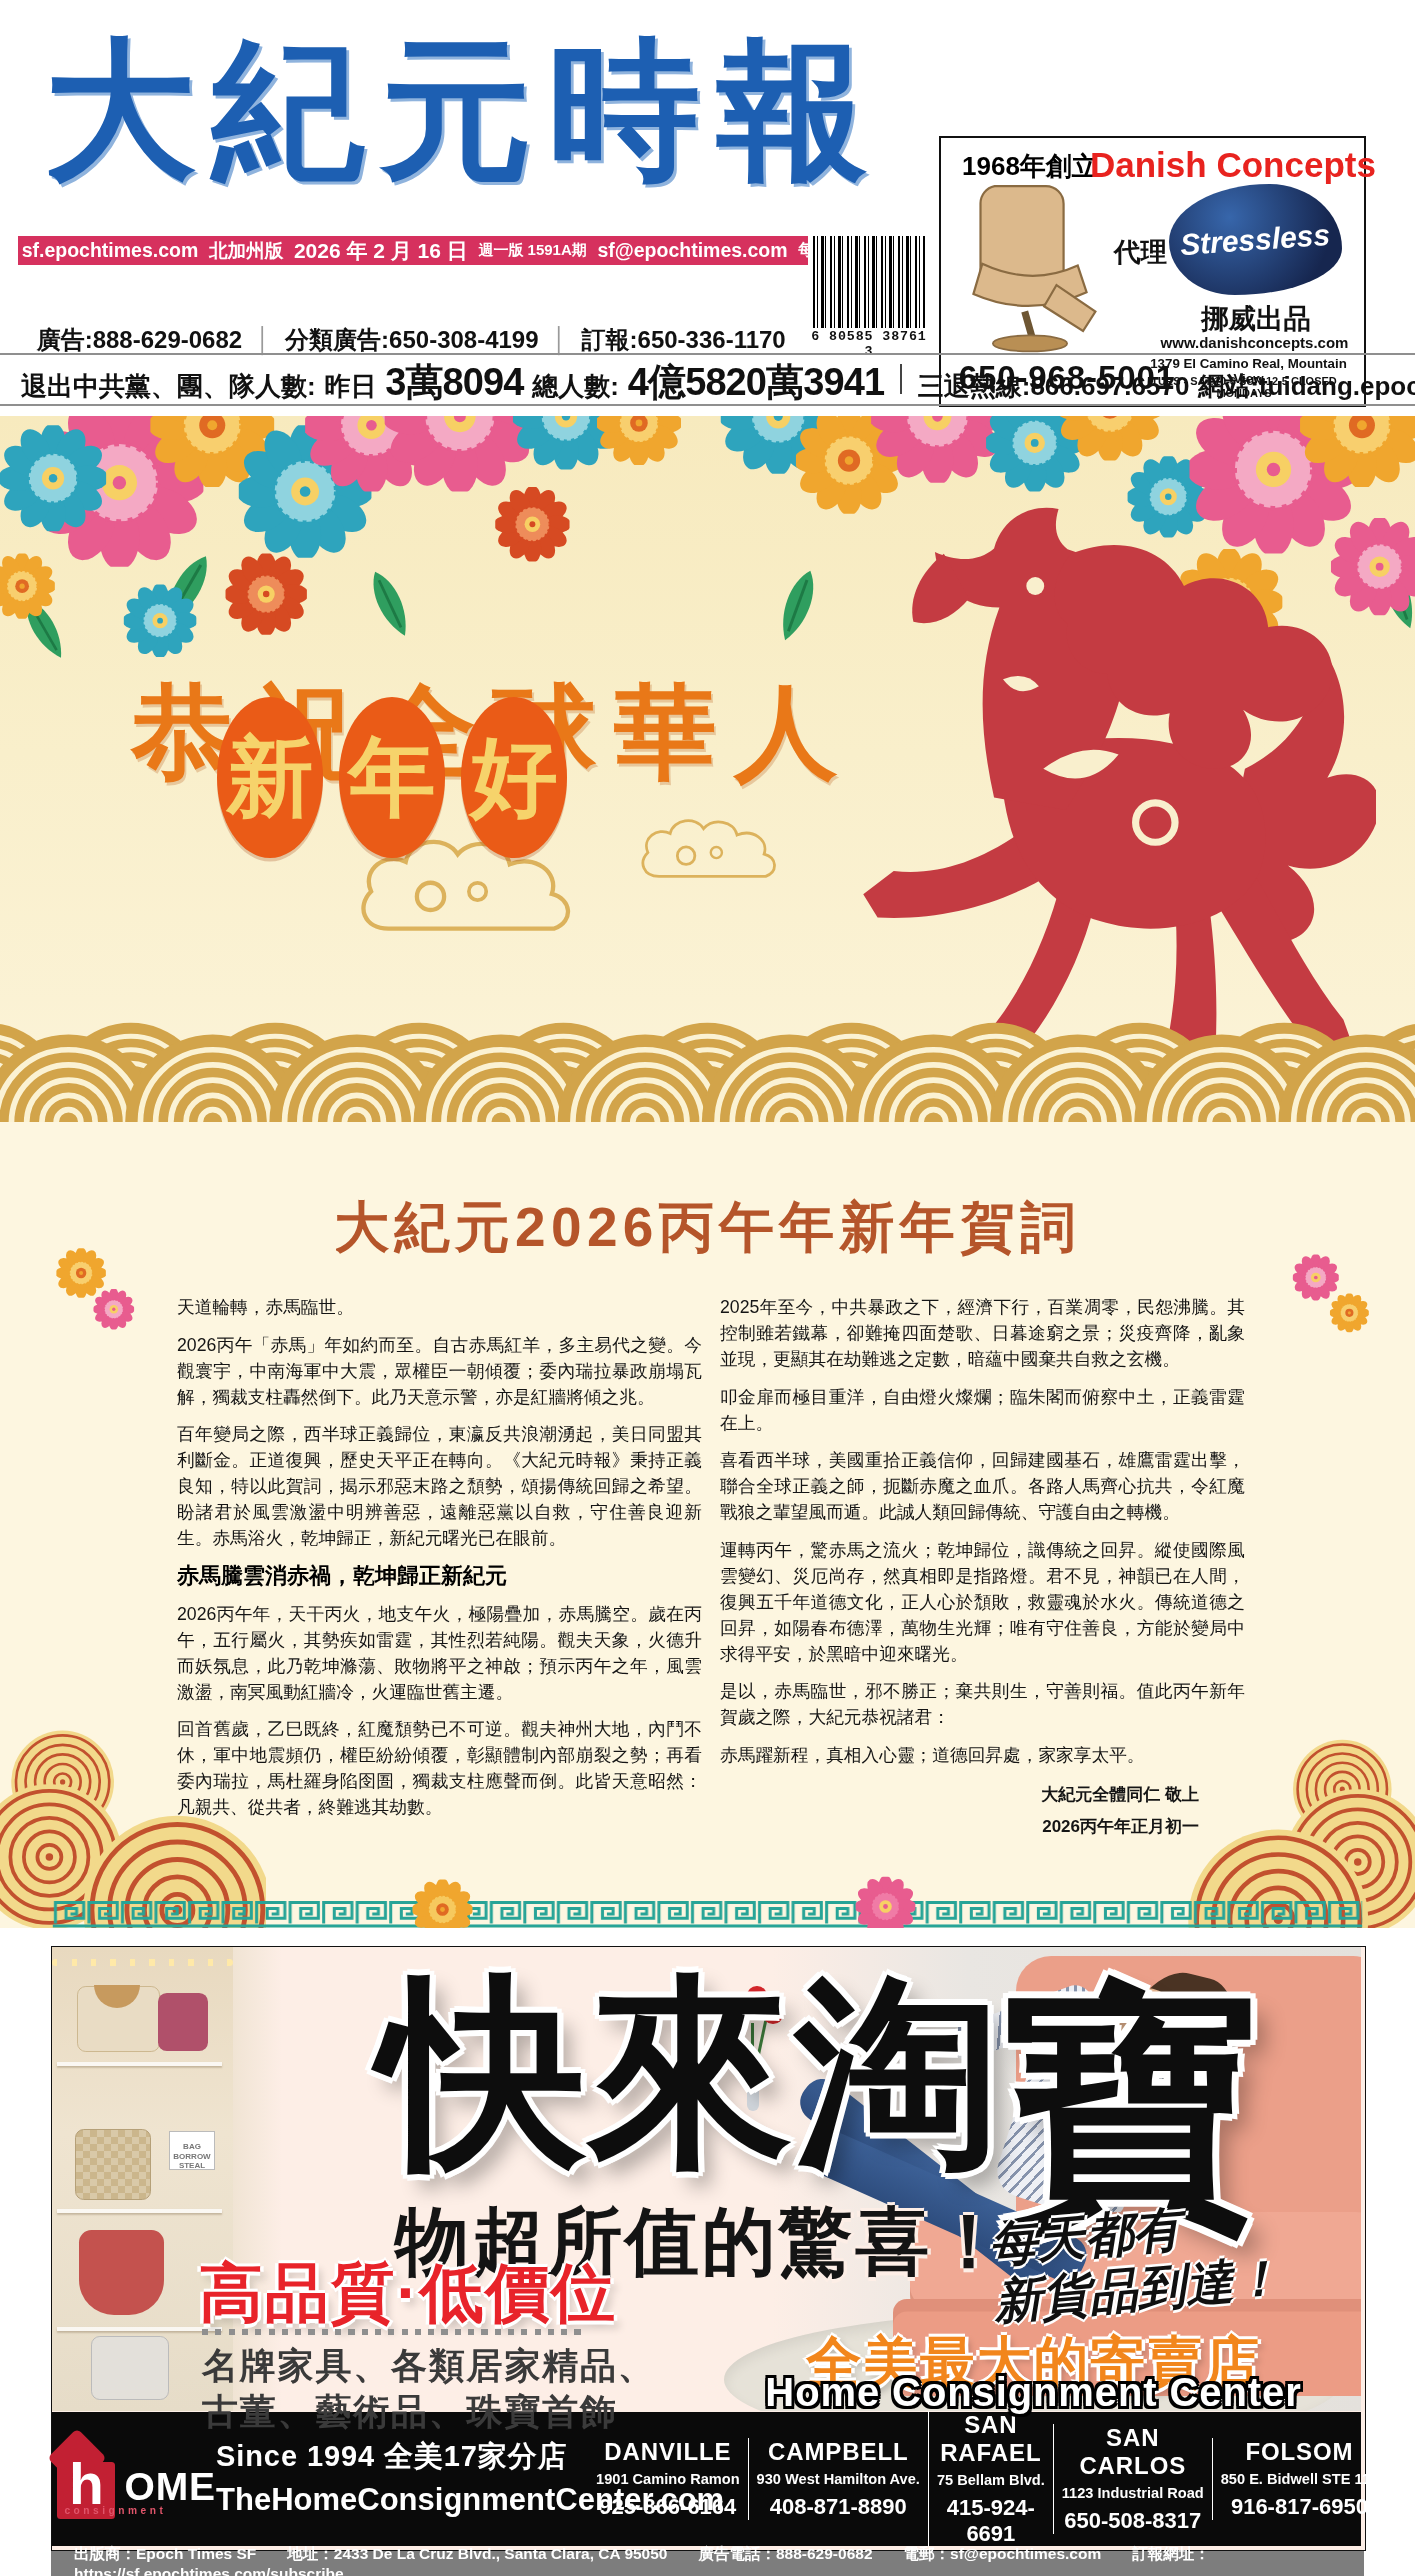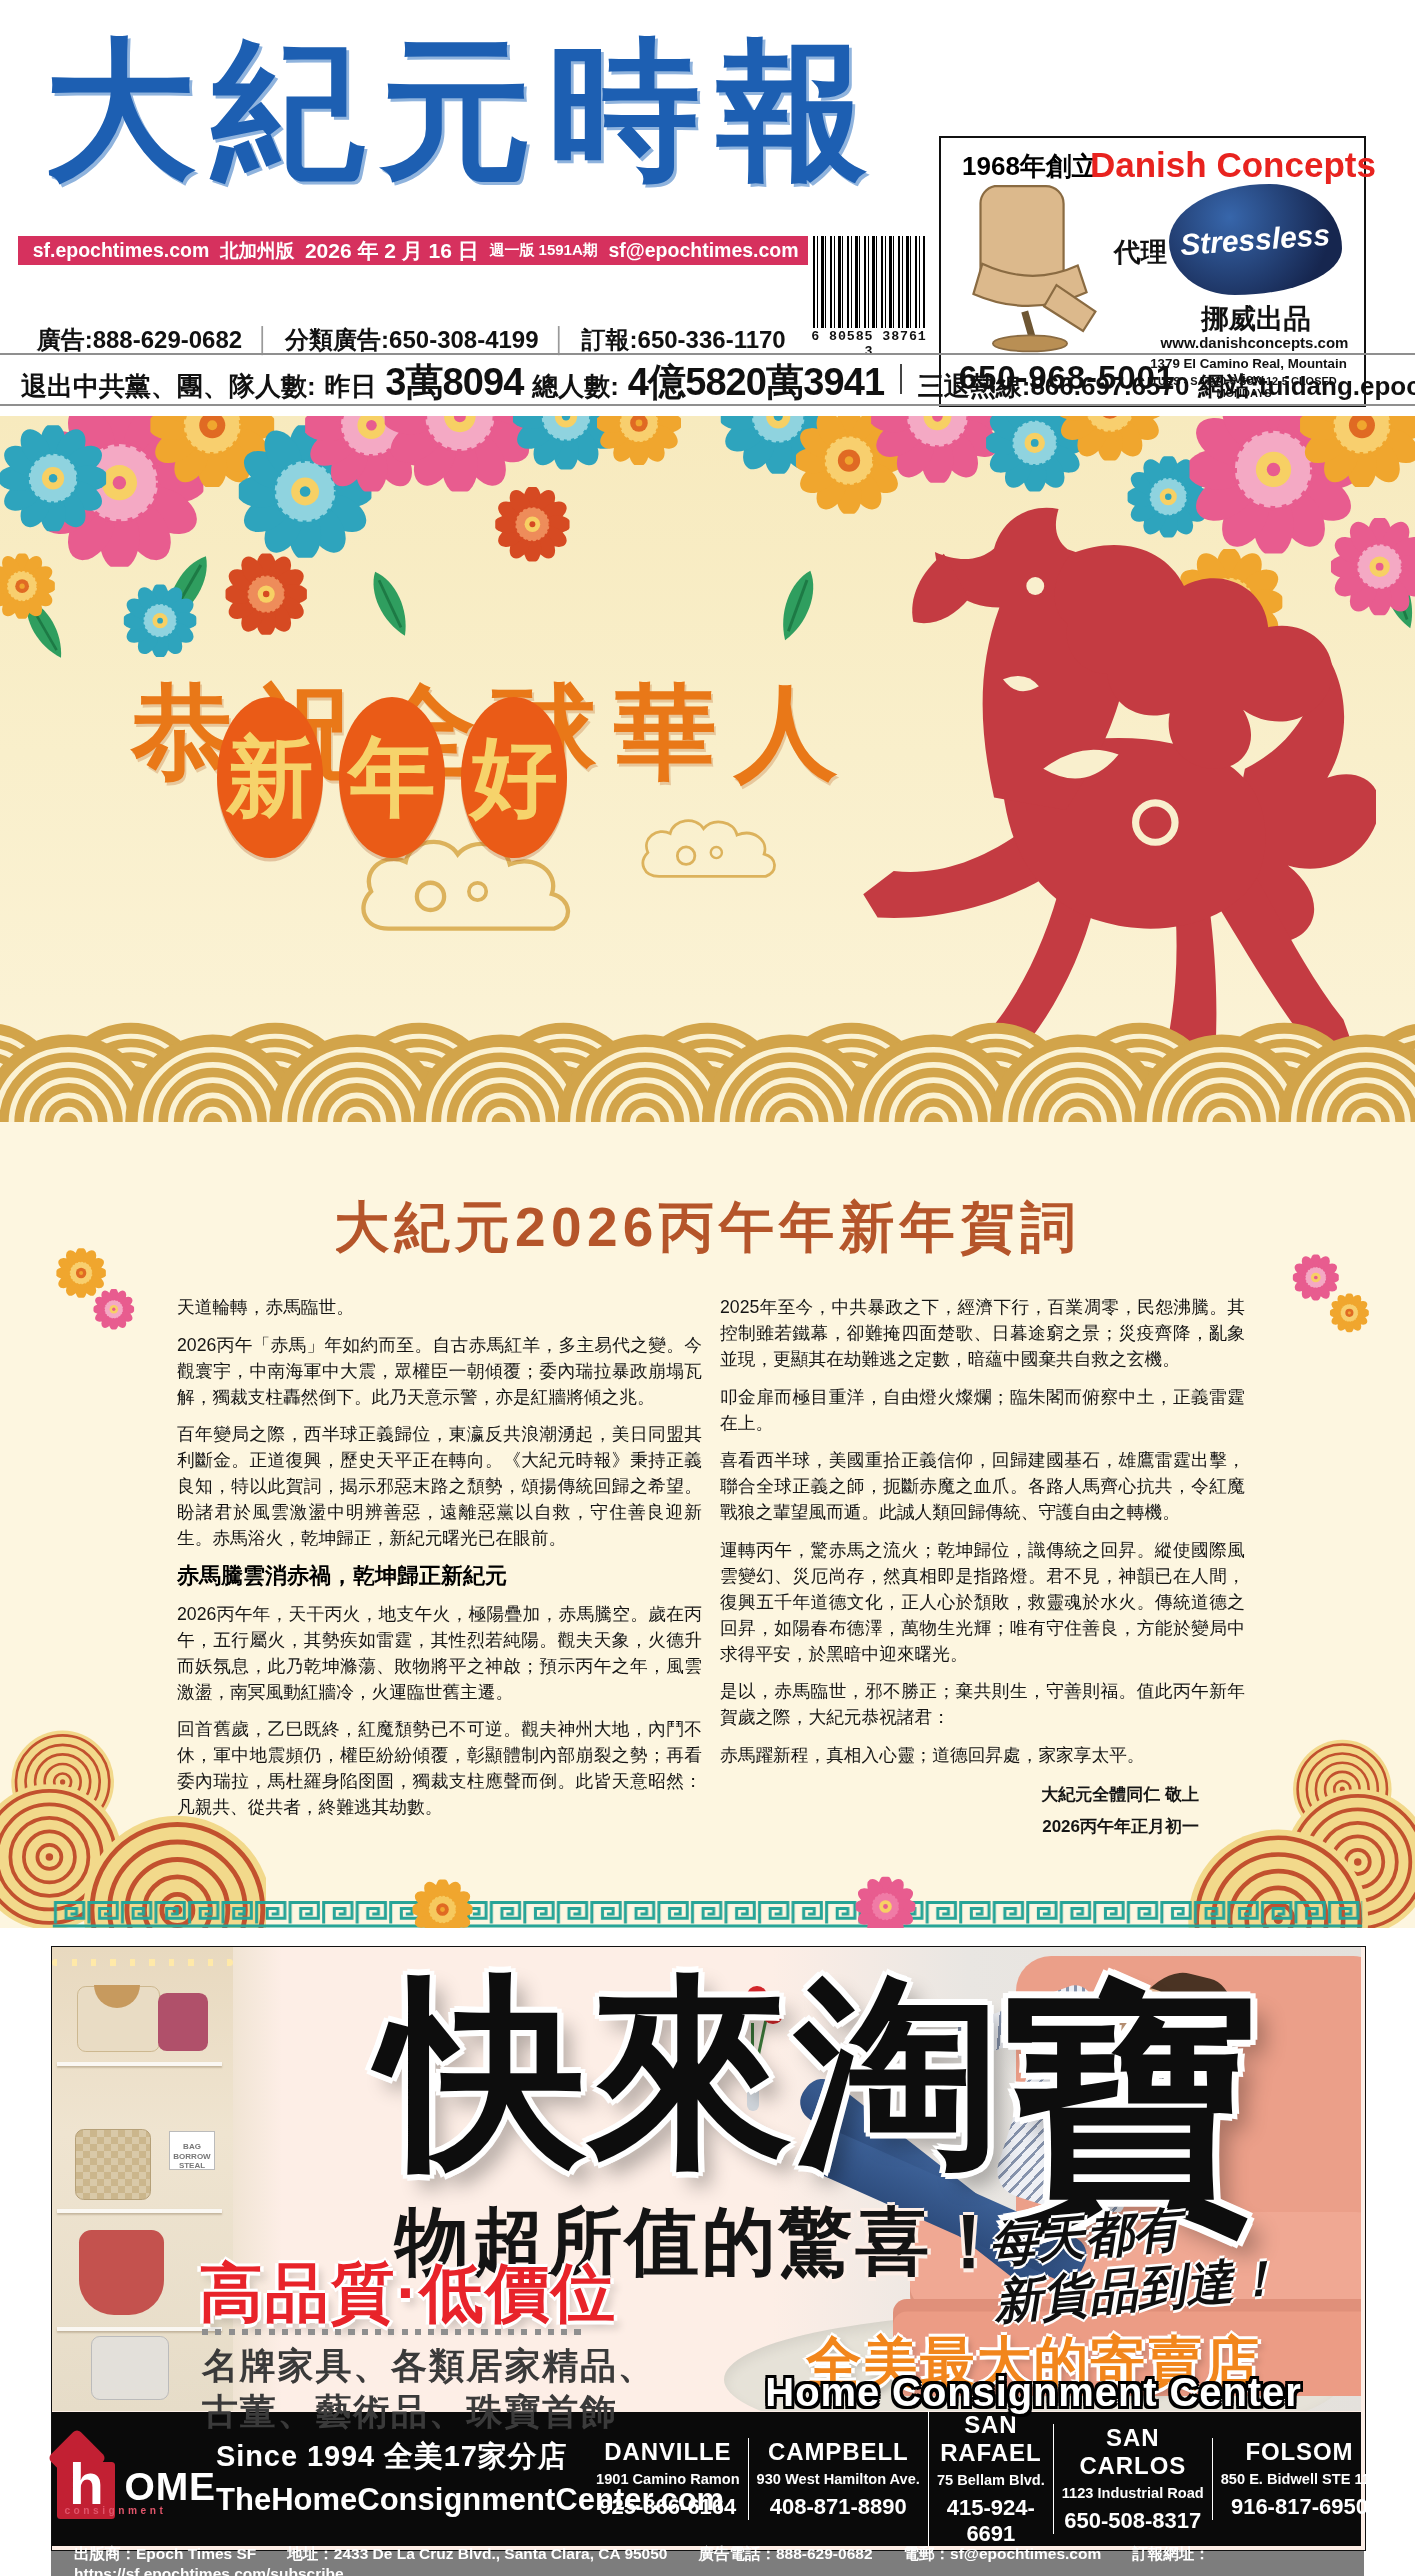--- a/index.html
+++ b/index.html
@@ -20,21 +20,21 @@
       border-radius:58% 42% 62% 38% / 52% 58% 42% 48%;
       display:flex;align-items:center;justify-content:center;}
   .blob span{color:#fff;font-size:30px;font-style:italic;font-weight:600;transform:rotate(-4deg);}
   .adbox .origin{left:221px;top:163px;width:188px;text-align:center;font-size:27.4px;font-weight:800;}
   .adbox .web{left:209px;top:196px;width:209px;text-align:center;font-size:15px;font-weight:600;}
   .adbox .addr{left:196px;top:218px;width:223px;text-align:center;font-size:13.3px;font-weight:700;}
   .adbox .hours{left:186px;top:237px;width:234px;text-align:center;font-size:11px;font-weight:600;}
   .adbox .phone{left:17.7px;top:221px;font-size:33px;font-weight:900;letter-spacing:0.9px;}
 
   .redbar{left:17.7px;top:236px;width:904px;height:29px;background:#d6315e;color:#fff;
-      display:flex;align-items:center;gap:10.6px;padding-left:15px;box-sizing:border-box;
+      display:flex;align-items:center;gap:10.6px;padding-left:4px;box-sizing:border-box;
       font-weight:700;white-space:nowrap;}
   .redbar .s1{font-size:19.5px;} .redbar .s2{font-size:18.6px;} .redbar .s3{font-size:21px;}
   .redbar .s4{font-size:15px;} .redbar .s5{font-size:19.5px;} .redbar .s6{font-size:16px;}
 
   .barcode{left:808px;top:232px;width:122px;height:126px;background:#fff;}
   .barcode .bars{position:absolute;left:5.3px;right:5.3px;top:3.5px;height:92px;
      background:repeating-linear-gradient(90deg,#000 0 1.8px,#fff 1.8px 4.4px,#000 4.4px 5.3px,#fff 5.3px 8px,
         #000 8px 10.6px,#fff 10.6px 12.4px,#000 12.4px 13.3px,#fff 13.3px 17px);}
   .barcode .digits{position:absolute;left:0;right:0;top:97px;text-align:center;
      font-family:"Liberation Mono",monospace;font-size:13.3px;font-weight:700;letter-spacing:0.9px;}

